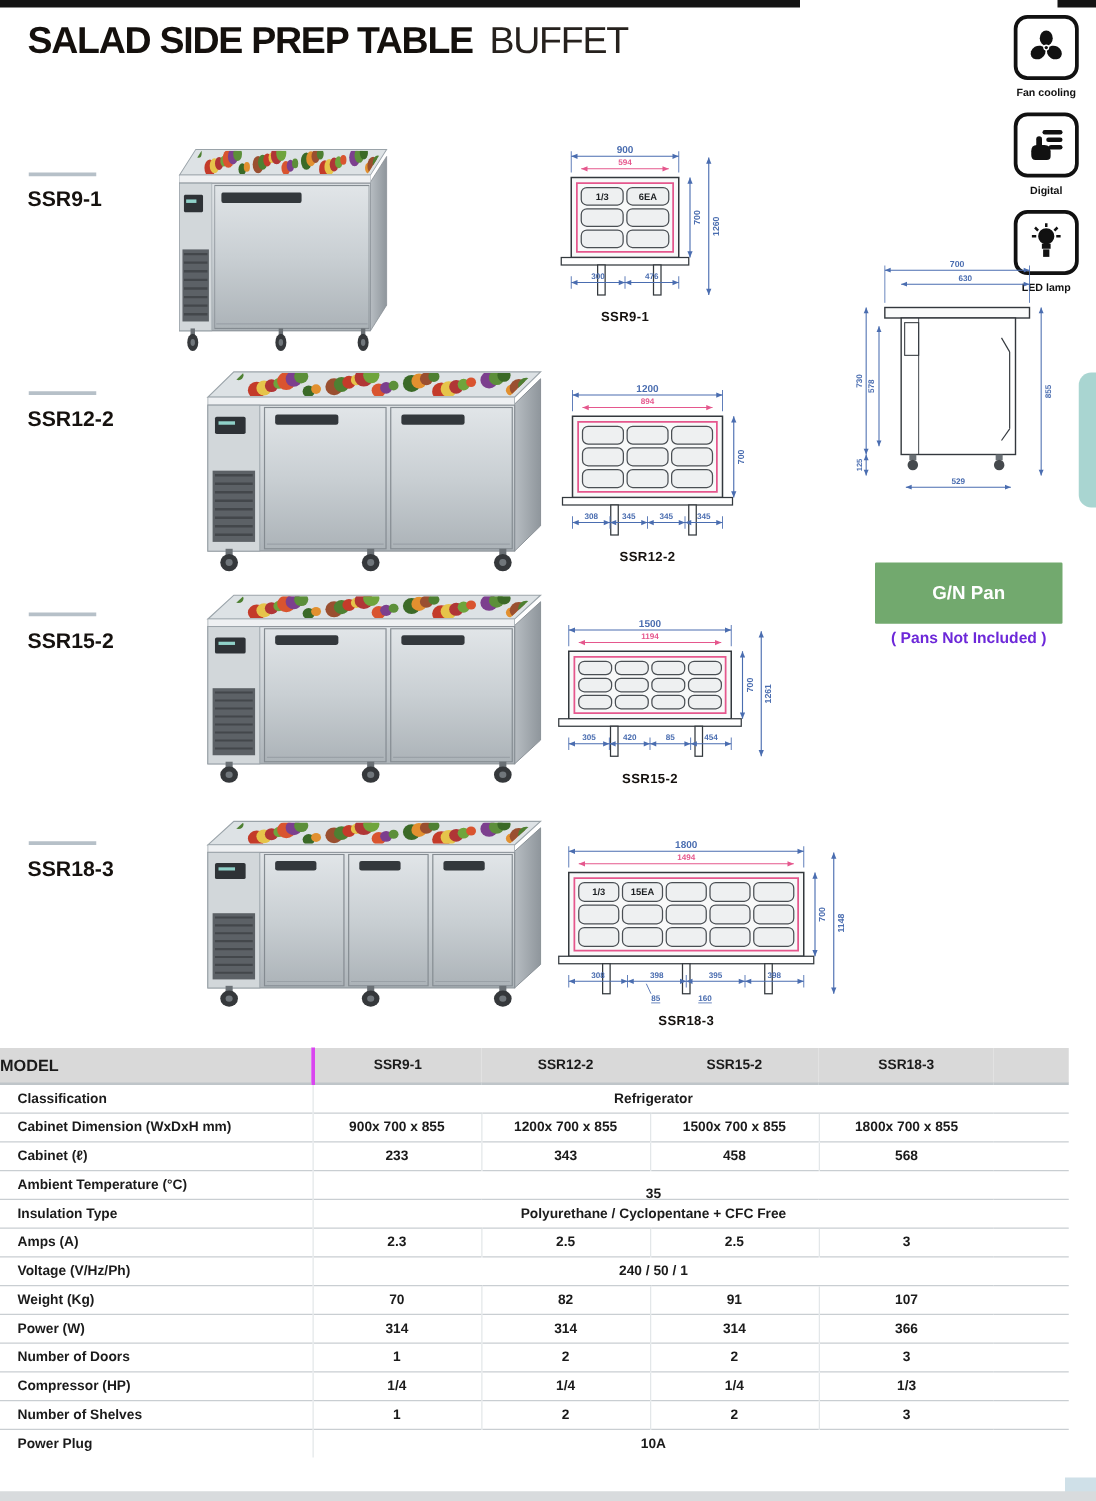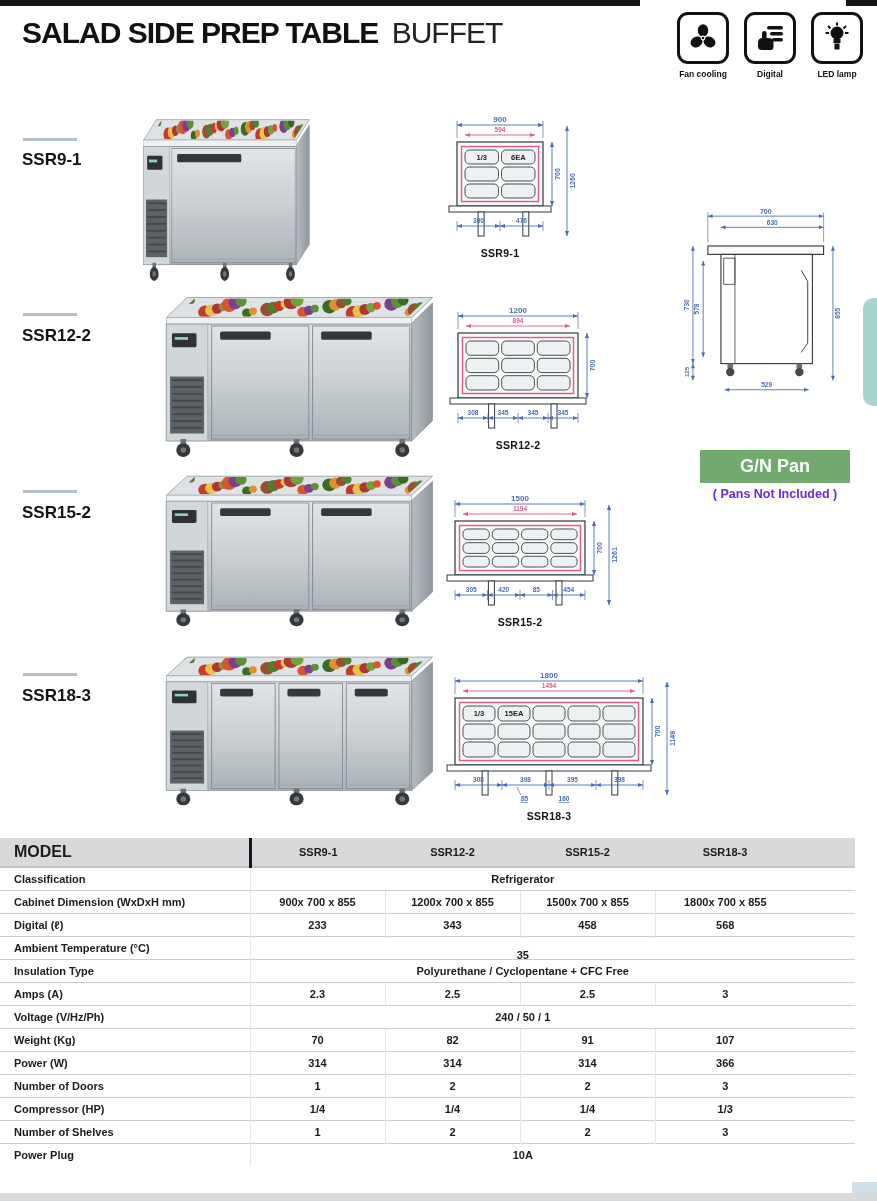--- a/index.html
+++ b/index.html
@@ -3,42 +3,42 @@
 <meta charset="utf-8">
 <style>
   html,body{margin:0;padding:0;background:#fff;}
   .page{position:relative;width:877px;height:1201px;background:#ffffff;overflow:hidden;
         font-family:"Liberation Sans",sans-serif;color:#1b1b1b;}
   .top-rule{position:absolute;left:0;top:0;width:640px;height:6px;background:#141414;}
   .top-rule-right{position:absolute;left:846px;top:0;width:31px;height:6px;background:#141414;}
   .title{position:absolute;left:22px;top:16px;font-size:30px;letter-spacing:-1px;white-space:nowrap;}
   .title .main{font-weight:bold;color:#14100d;}
   .title .sub{font-weight:normal;color:#26211d;margin-left:6px;}
-  .features{position:absolute;top:12px;right:12px;display:flex;gap:11px;}
+  .features{position:absolute;top:12px;right:12px;display:flex;gap:11px;flex-direction:column;}
   .feature{width:56px;text-align:center;}
   .feature .box{width:46px;height:46px;border:3px solid #111;border-radius:11px;margin:0 auto;
                 display:flex;align-items:center;justify-content:center;background:#fff;}
   .feature .lbl{font-size:8.5px;font-weight:bold;margin-top:5px;color:#111;}
   .model-label{position:absolute;left:22px;font-size:17px;font-weight:bold;color:#16120f;letter-spacing:0;}
   .model-rule{position:absolute;left:23px;width:54px;height:3px;background:#b6c0c8;}
   .abs{position:absolute;}
   svg text{font-family:"Liberation Sans",sans-serif;}
   .gnpan{position:absolute;left:700px;top:450px;width:150px;text-align:center;}
-  .gnpan .badge{background:#72a96e;color:#fff;font-weight:bold;font-size:18px;
-                padding:6px 0;border-radius:1px;}
+  .gnpan .badge{background:#72a96e;color:#fff;font-weight:bold;font-size:15px;
+                padding:16px 0;border-radius:1px;}
   .gnpan .note{font-size:12.5px;font-weight:bold;color:#6d28d9;margin-top:4px;letter-spacing:0;}
   .side-tab{position:absolute;left:863px;top:298px;width:14px;height:108px;background:#a9d5d1;
             border-radius:10px 0 0 10px;}
   .corner-chip{position:absolute;left:852px;top:1182px;width:25px;height:14px;background:#cfe0e8;}
   .bottom-band{position:absolute;left:0;top:1193px;width:877px;height:8px;background:#d8dbdd;}
   table.spec{position:absolute;left:0;top:838px;width:855px;border-collapse:collapse;table-layout:fixed;}
   table.spec td,table.spec th{padding:0;font-size:11px;font-weight:bold;height:22px;
        border-top:1px solid #c9ced2;overflow:hidden;white-space:nowrap;}
   table.spec th{height:28px;background:#d9d9d9;border-top:none;}
-  table.spec th.mlab{text-align:left;padding-left:14px;font-size:16px;border-right:3px solid #0f172a;}
+  table.spec th.mlab{text-align:left;font-size:13px;border-right:3px solid #d946ef;}
   table.spec th.mval{text-align:center;}
   table.spec td.lab{text-align:left;padding-left:14px;}
   table.spec td.val{text-align:center;border-left:1px solid #e3e7e9;}
   table.spec td.span{text-align:center;border-left:1px solid #e3e7e9;}
   table.spec tr.hdr th{border-bottom:2px solid #bfc5c9;}
   .drop{position:relative;top:7px;}
 </style>
 </head>
 <body>
 
@@ -753,21 +753,21 @@
           </tr>
           <tr>
             <td class="lab">Cabinet Dimension (WxDxH mm)</td>
             <td class="val">900x 700 x 855</td>
             <td class="val">1200x 700 x 855</td>
             <td class="val">1500x 700 x 855</td>
             <td class="val">1800x 700 x 855</td>
             <td></td>
           </tr>
           <tr>
-            <td class="lab">Digital (ℓ)</td>
+            <td class="lab">Cabinet (ℓ)</td>
             <td class="val">233</td>
             <td class="val">343</td>
             <td class="val">458</td>
             <td class="val">568</td>
             <td></td>
           </tr>
           <tr>
             <td class="lab">Ambient Temperature (°C)</td>
             <td class="span" colspan="4"><span class="drop">35</span></td>
             <td></td>

